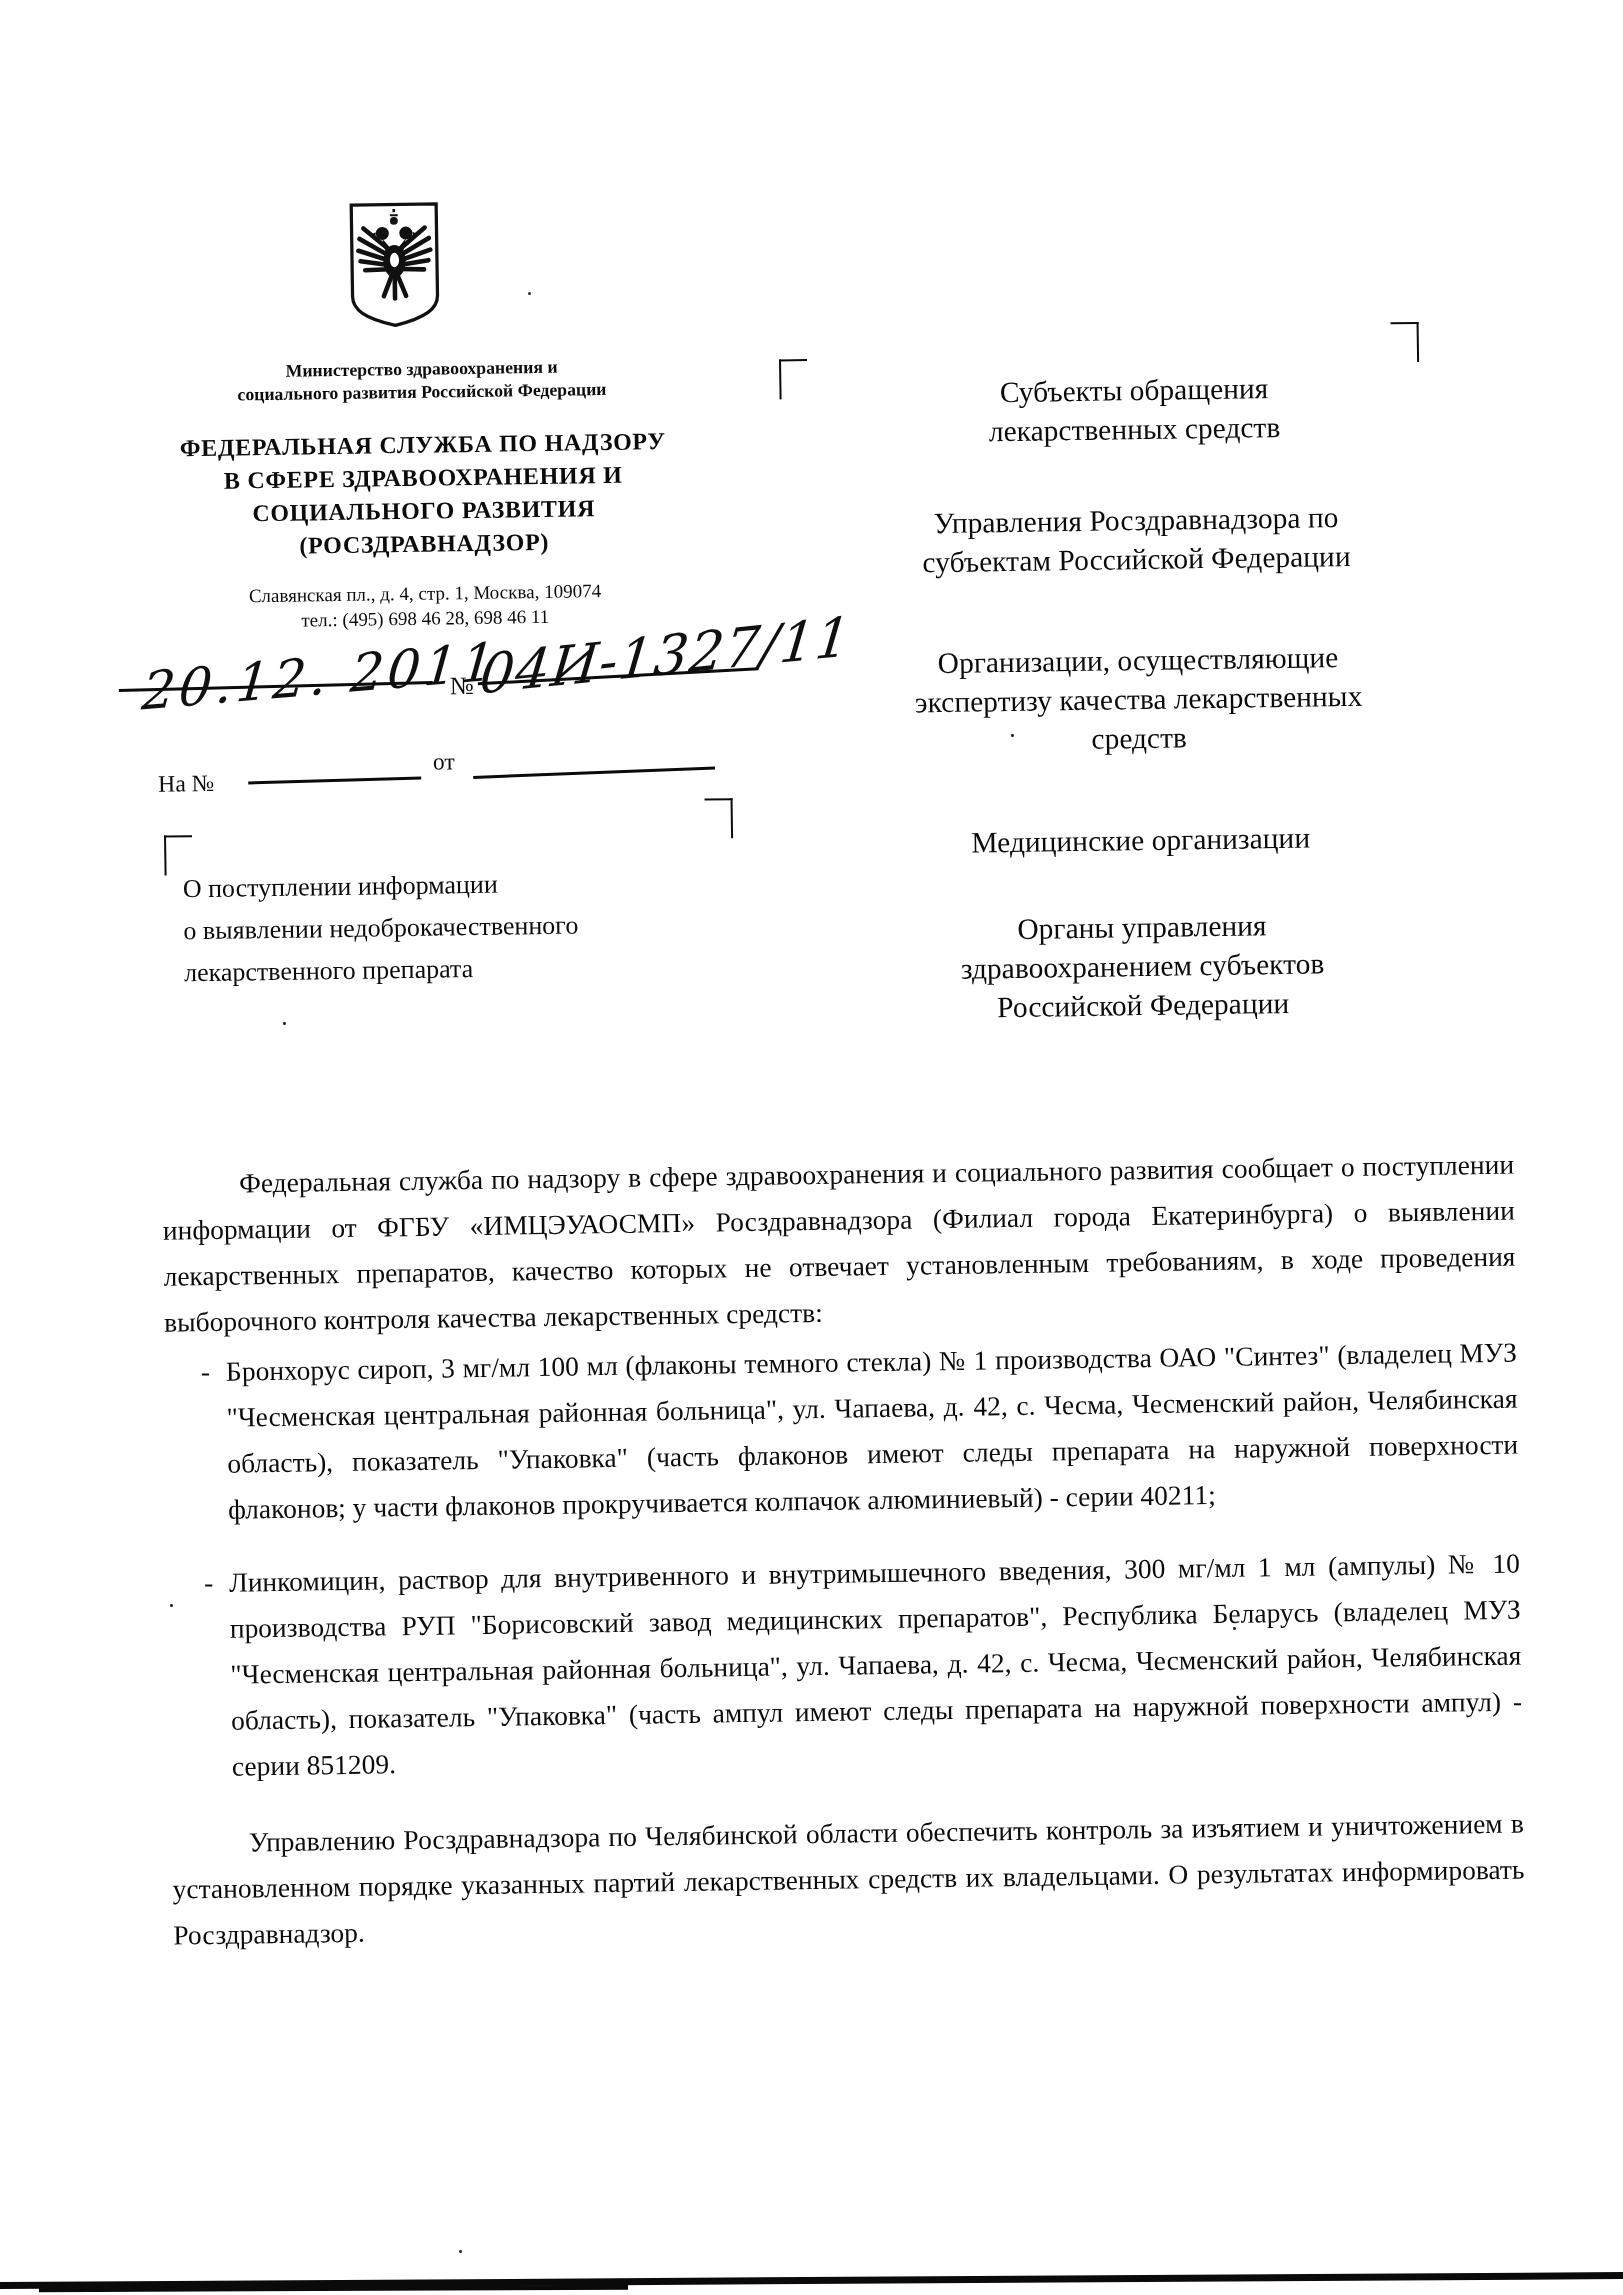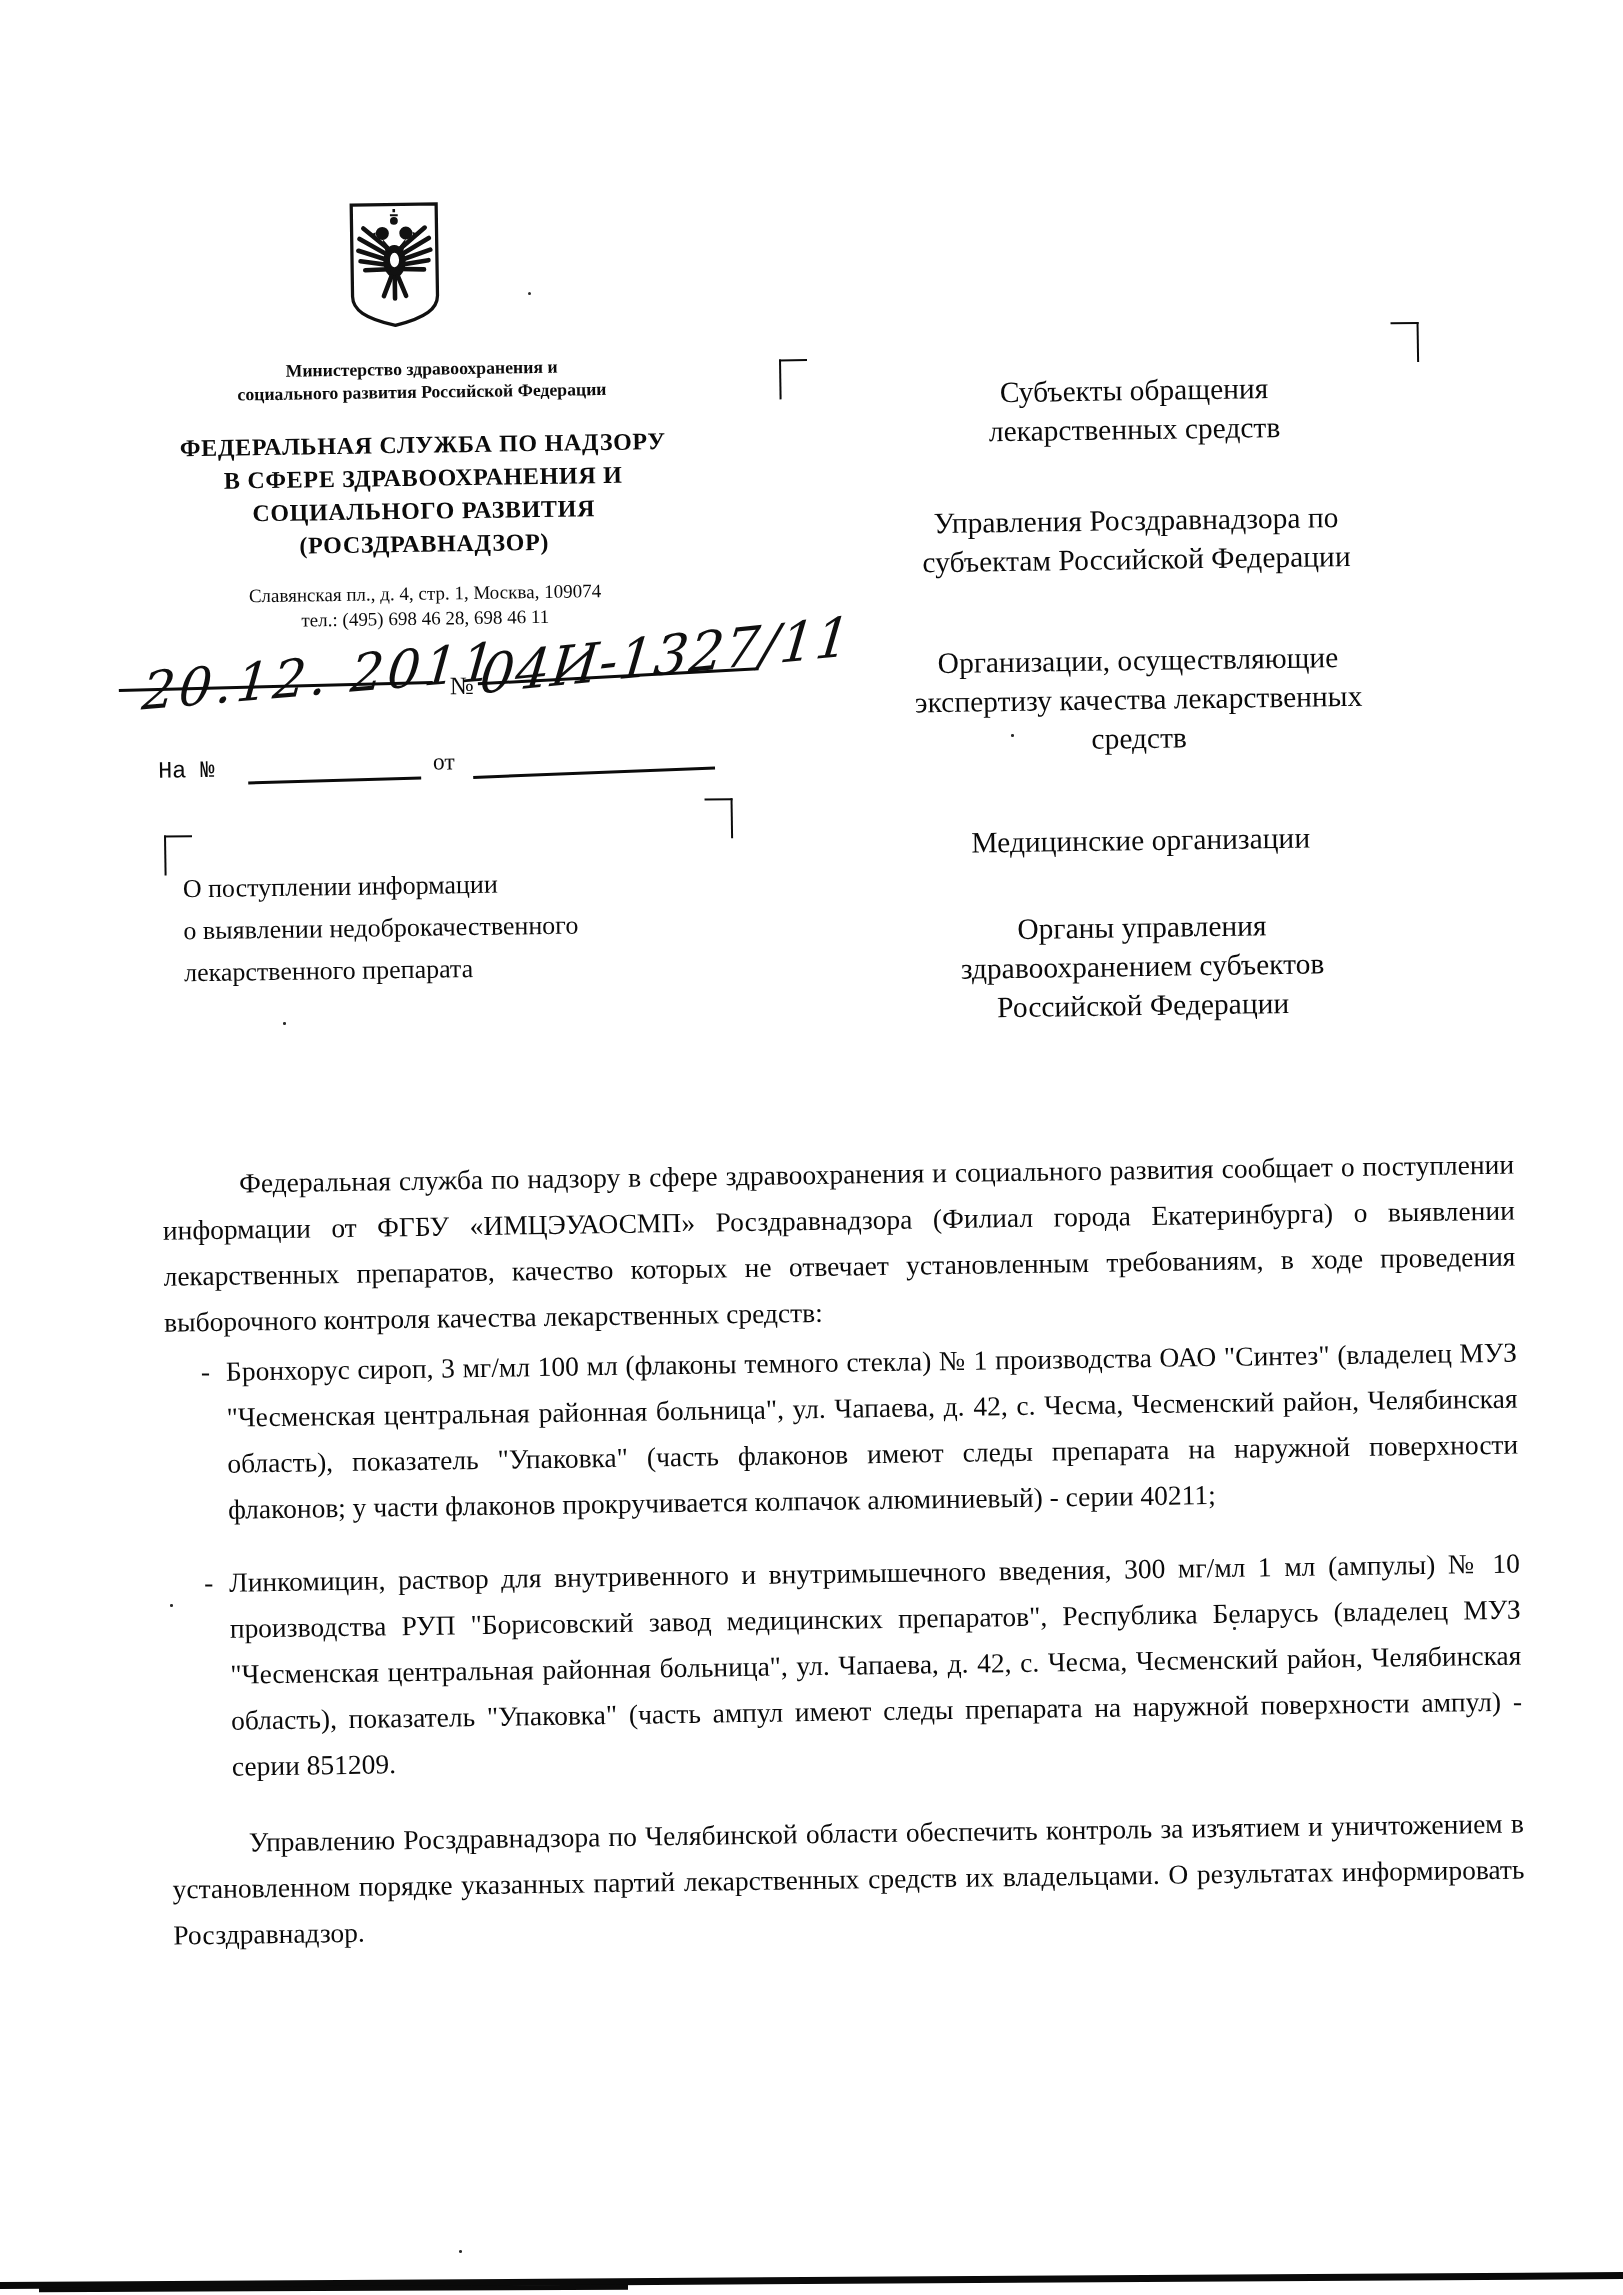--- a/index.html
+++ b/index.html
@@ -63,21 +63,21 @@
   .hw-number {
     position: absolute; left: 361px; top: -11.8px;
     font-size: 54px;
     transform: rotate(-5deg) skewX(-12deg);
     letter-spacing: 1.3px;
     white-space: nowrap;
   }
   .ref-u2 { left: 359px; top: 38px; width: 281px; transform: rotate(-2.2deg); }
 
   .reply-row { position: absolute; left: 124px; top: 738px; width: 733px; height: 46px; font-size: 23.6px; }
-  .reply-label { position: absolute; left: 38px; top: 10px; font-family: Liberation Mono, monospace; }
+  .reply-label { position: absolute; left: 38px; top: 23px; }
   .reply-u1 { left: 128px; top: 34px; width: 173px; transform: rotate(-0.8deg); }
   .reply-ot { position: absolute; left: 313px; top: 5.2px; }
   .reply-u2 { left: 353px; top: 30px; width: 242px; transform: rotate(-1.4deg); }
 
   
   .corner { position: absolute; width: 26px; height: 38px; }
   .corner.tl { border-top: 2.6px solid #0b0b0b; border-left: 2.6px solid #0b0b0b; }
   .corner.tr { border-top: 2.6px solid #0b0b0b; border-right: 2.6px solid #0b0b0b; }
 
   

